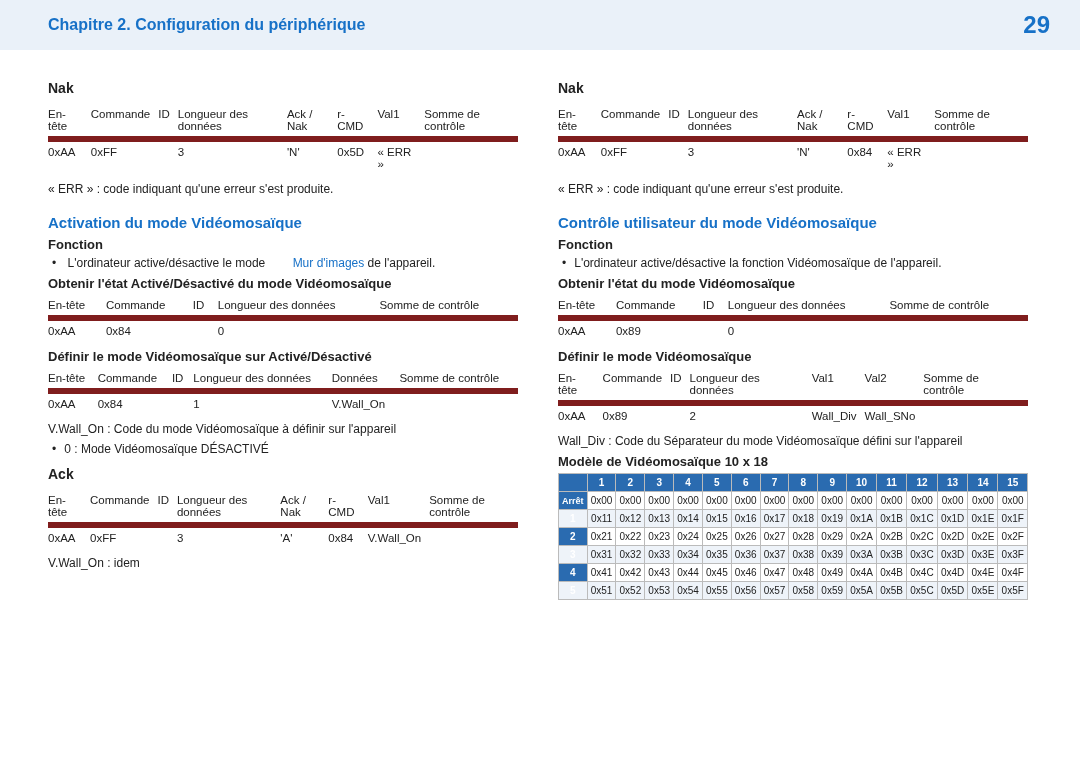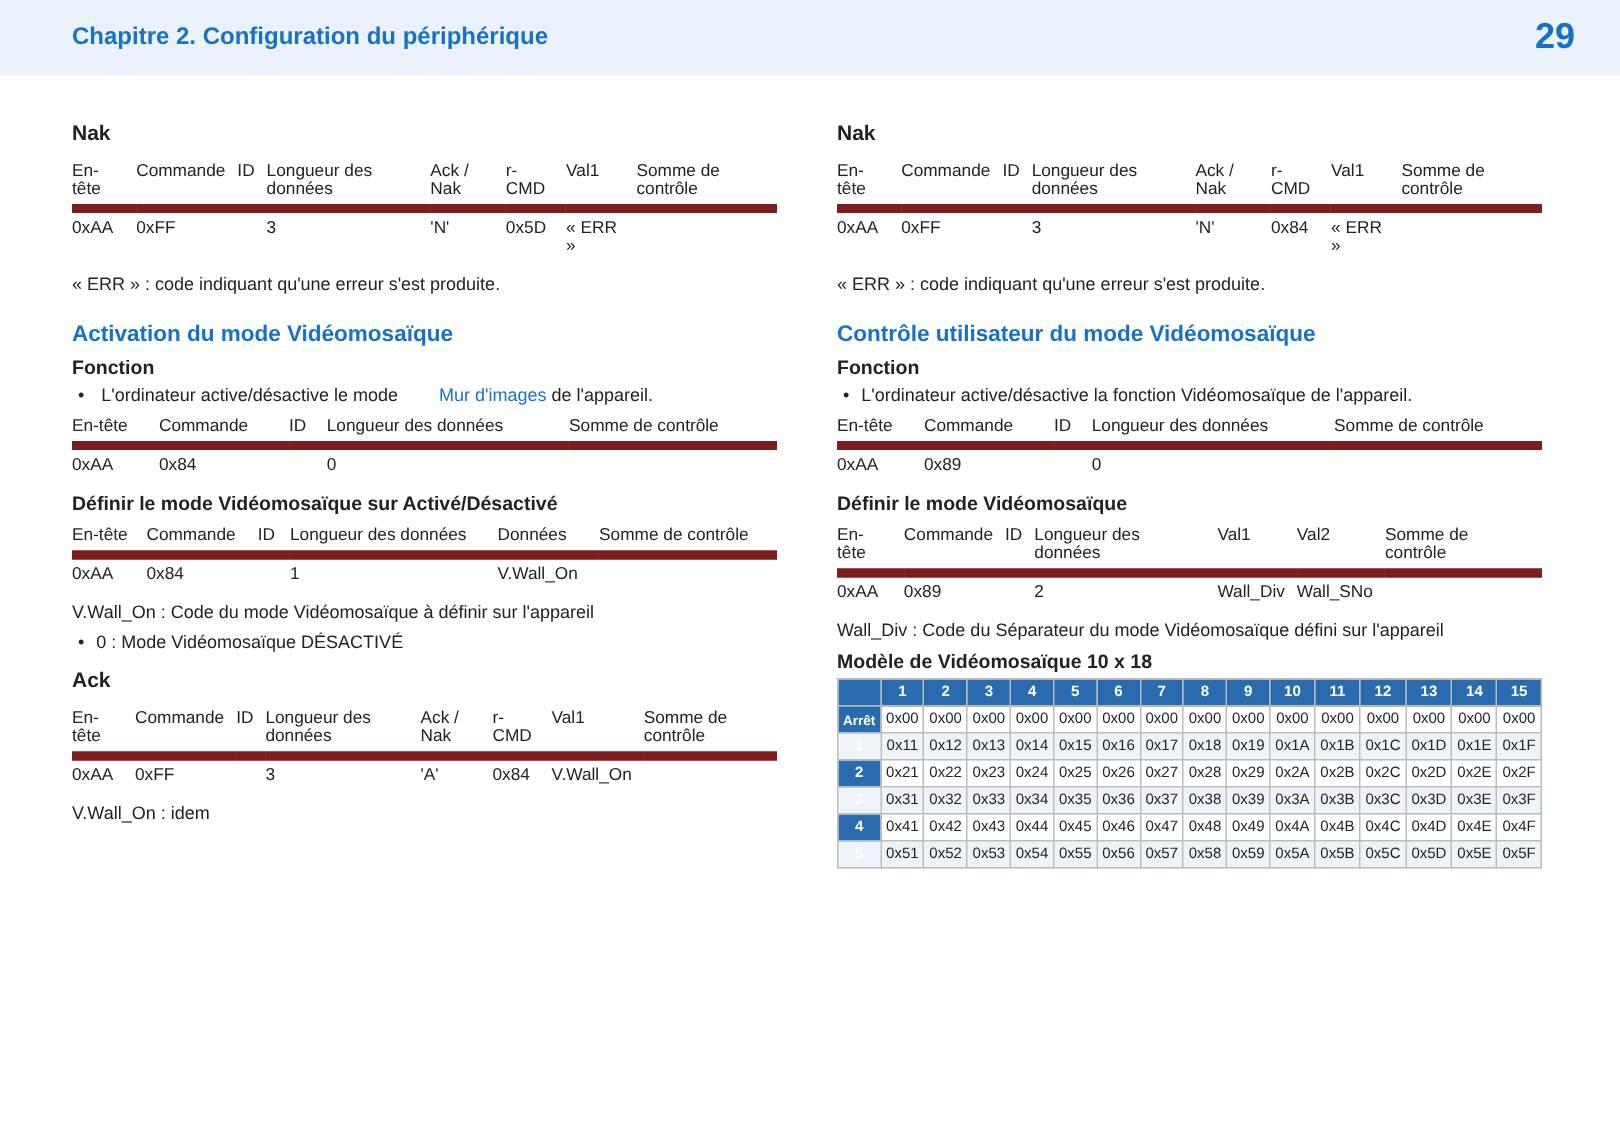--- a/index.html
+++ b/index.html
@@ -127,20 +127,21 @@
         </tbody>
     </table>
     <div class="note">« ERR » : code indiquant qu'une erreur s'est produite.</div>
 
     <div class="blue-h">Activation du mode Vidéomosaïque</div>
     <div class="sub-h">Fonction</div>
     <div class="bullet">
       <span>L'ordinateur active/désactive le mode </span><a href="#" class="link">Mur d'images</a><span> de l'appareil.</span>
     </div>
 
+    <div class="sub-h">Obtenir l'état Activé/Désactivé du mode Vidéomosaïque</div>
     <table class="spec">
       <thead>
           <tr>
             <th>En-tête</th>
             <th>Commande</th>
             <th>ID</th>
             <th>Longueur des données</th>
             <th>Somme de contrôle</th>
           </tr>
         </thead>
@@ -239,20 +240,21 @@
             <td></td>
           </tr>
         </tbody>
     </table>
     <div class="note">« ERR » : code indiquant qu'une erreur s'est produite.</div>
 
     <div class="blue-h">Contrôle utilisateur du mode Vidéomosaïque</div>
     <div class="sub-h">Fonction</div>
     <div class="bullet">L'ordinateur active/désactive la fonction Vidéomosaïque de l'appareil.</div>
 
+    <div class="sub-h">Obtenir l'état du mode Vidéomosaïque</div>
     <table class="spec">
       <thead>
           <tr>
             <th>En-tête</th>
             <th>Commande</th>
             <th>ID</th>
             <th>Longueur des données</th>
             <th>Somme de contrôle</th>
           </tr>
         </thead>

